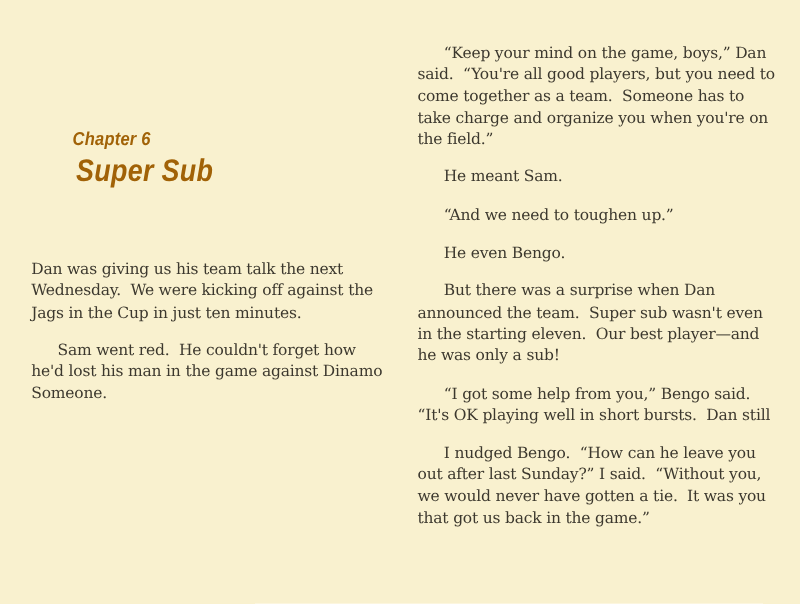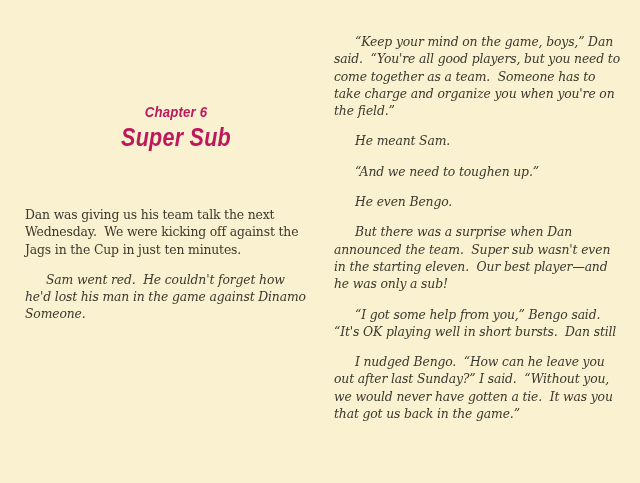--- a/index.html
+++ b/index.html
@@ -12,22 +12,21 @@
     color: #3c382e;
     overflow: hidden;
   }
   .page { position: absolute; top: 0; height: 100%; }
   .page-left  { left: 25px;  width: 285px; }
   .page-right { left: 334px; width: 286px; }
 
   .chapter-head {
     position: absolute;
     top: 103px; left: 17px; right: 0;
-    text-align: center;
-    color: #be185d;
+    color: #a16207;
     font-family: "Liberation Sans", sans-serif;
     font-weight: bold;
     font-style: italic;
   }
   .chapter-label {
     font-size: 15px;
     transform: scaleX(0.88);
     transform-origin: center;
     letter-spacing: 0.2px;
   }
@@ -43,21 +42,21 @@
   .body-left  { top: 206px; }
   .body-right { top: 33px; }
 
   p.para {
     margin: 0 0 13px 0;
     font-size: 12.4px;
     line-height: 17.3px;
     white-space: pre-wrap;
     letter-spacing: -0.15px;
   }
-  p.para.indent { text-indent: 21px; font-style: italic; }
+  p.para.indent { text-indent: 21px; }
 
   .page-number {
     position: absolute;
     top: 448px; left: 0; right: 0;
     text-align: center;
     font-size: 16px;
     letter-spacing: 0.5px;
     margin-top: 39px;
   }
   .page-right .page-number { left: 10px; }

